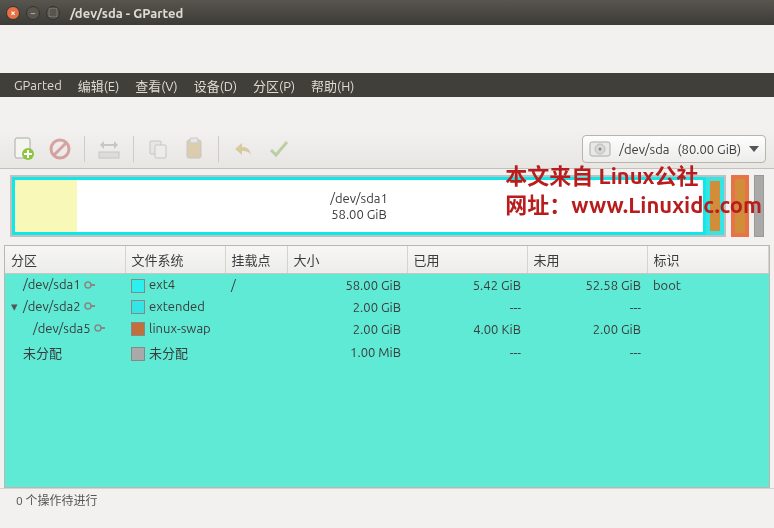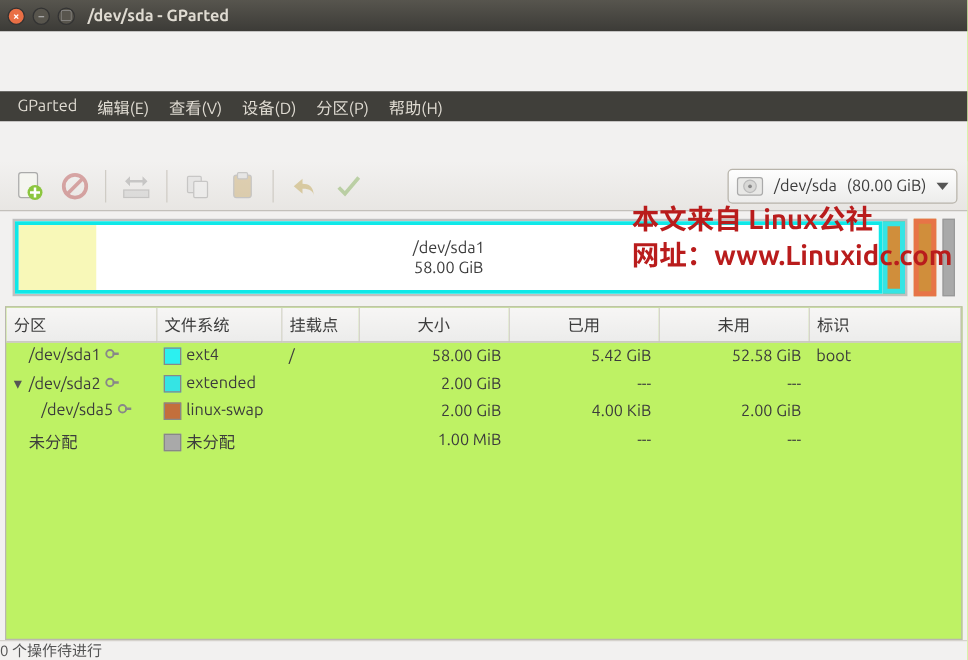--- a/index.html
+++ b/index.html
@@ -26,37 +26,37 @@
   
   .graph-row { display: flex; gap: 5px; padding: 6px 10px 8px 10px; }
   .graph { flex: 1; border: 2px solid #c0c0c0; height: 62px; background: #fff; display: flex; position: relative; }
   .part-main { flex: 1; border: 3px solid #0fe8e8; display: flex; align-items: center; justify-content: center; flex-direction: column; position: relative; background: #fff; }
   .part-main .used { position: absolute; left: 0; top: 0; height: 100%; width: 9%; background: #f8f8b8; }
   .part-main .ptext { position: relative; z-index: 1; text-align: center; line-height: 1.25; }
   .part-ext { width: 18px; border: 4px solid #35e4e4; background: #d08e3b; }
   .part-un { width: 10px; background: #a9a9a9; border: 1px solid #999; }
   
   
-  .table-wrap { flex: 1; margin: 0 4px; border: 1px solid #bab7b0; background: #bef264; overflow: hidden; }
+  .table-wrap { flex: 1; margin: 0 4px; border: 1px solid #bab7b0; background: #5eead4; overflow: hidden; }
   table { width: 100%; border-collapse: collapse; table-layout: fixed; }
   thead th { background: linear-gradient(#f7f6f5, #ececeb); border-right: 1px solid #d6d3cd; border-bottom: 1px solid #c9c6c0; padding: 4px 6px; text-align: left; font-weight: normal; height: 24px; }
-  thead th.right { text-align: center; }
+  thead th.right { text-align: left; }
   tbody td { padding: 3px 6px; height: 22px; white-space: nowrap; }
   tbody td.right { text-align: right; }
   .swatch { display: inline-block; width: 14px; height: 14px; border: 1px solid #888; vertical-align: middle; margin-right: 4px; }
   .fs-ext4 { background: #2cf0f0; }
   .fs-extended { background: #35e4e4; }
   .fs-swap { background: #c36f3c; }
   .fs-unalloc { background: #a9a9a9; }
   .key-icon { display: inline-block; width: 14px; vertical-align: middle; color: #777; }
   .expander { display: inline-block; width: 10px; color: #555; margin-right: 2px; }
   .indent { padding-left: 16px; }
   
   
-  .statusbar { height: 16px; border-top: 1px solid #d5d2cc; padding: 2px 0; display: flex; align-items: center; font-size: 12px; color: #555; }
+  .statusbar { height: 40px; border-top: 1px solid #d5d2cc; padding: 2px 16px; display: flex; font-size: 12px; color: #555; }
   
   
   .watermark { position: absolute; top: 162px; right: 12px; color: #b91c1c; font-size: 22px; font-weight: bold; line-height: 1.3; pointer-events: none; z-index: 10; text-align: left; }
   
   body { position: relative; }
 </style>
 </head>
 <body>
 
 <div class="titlebar">

